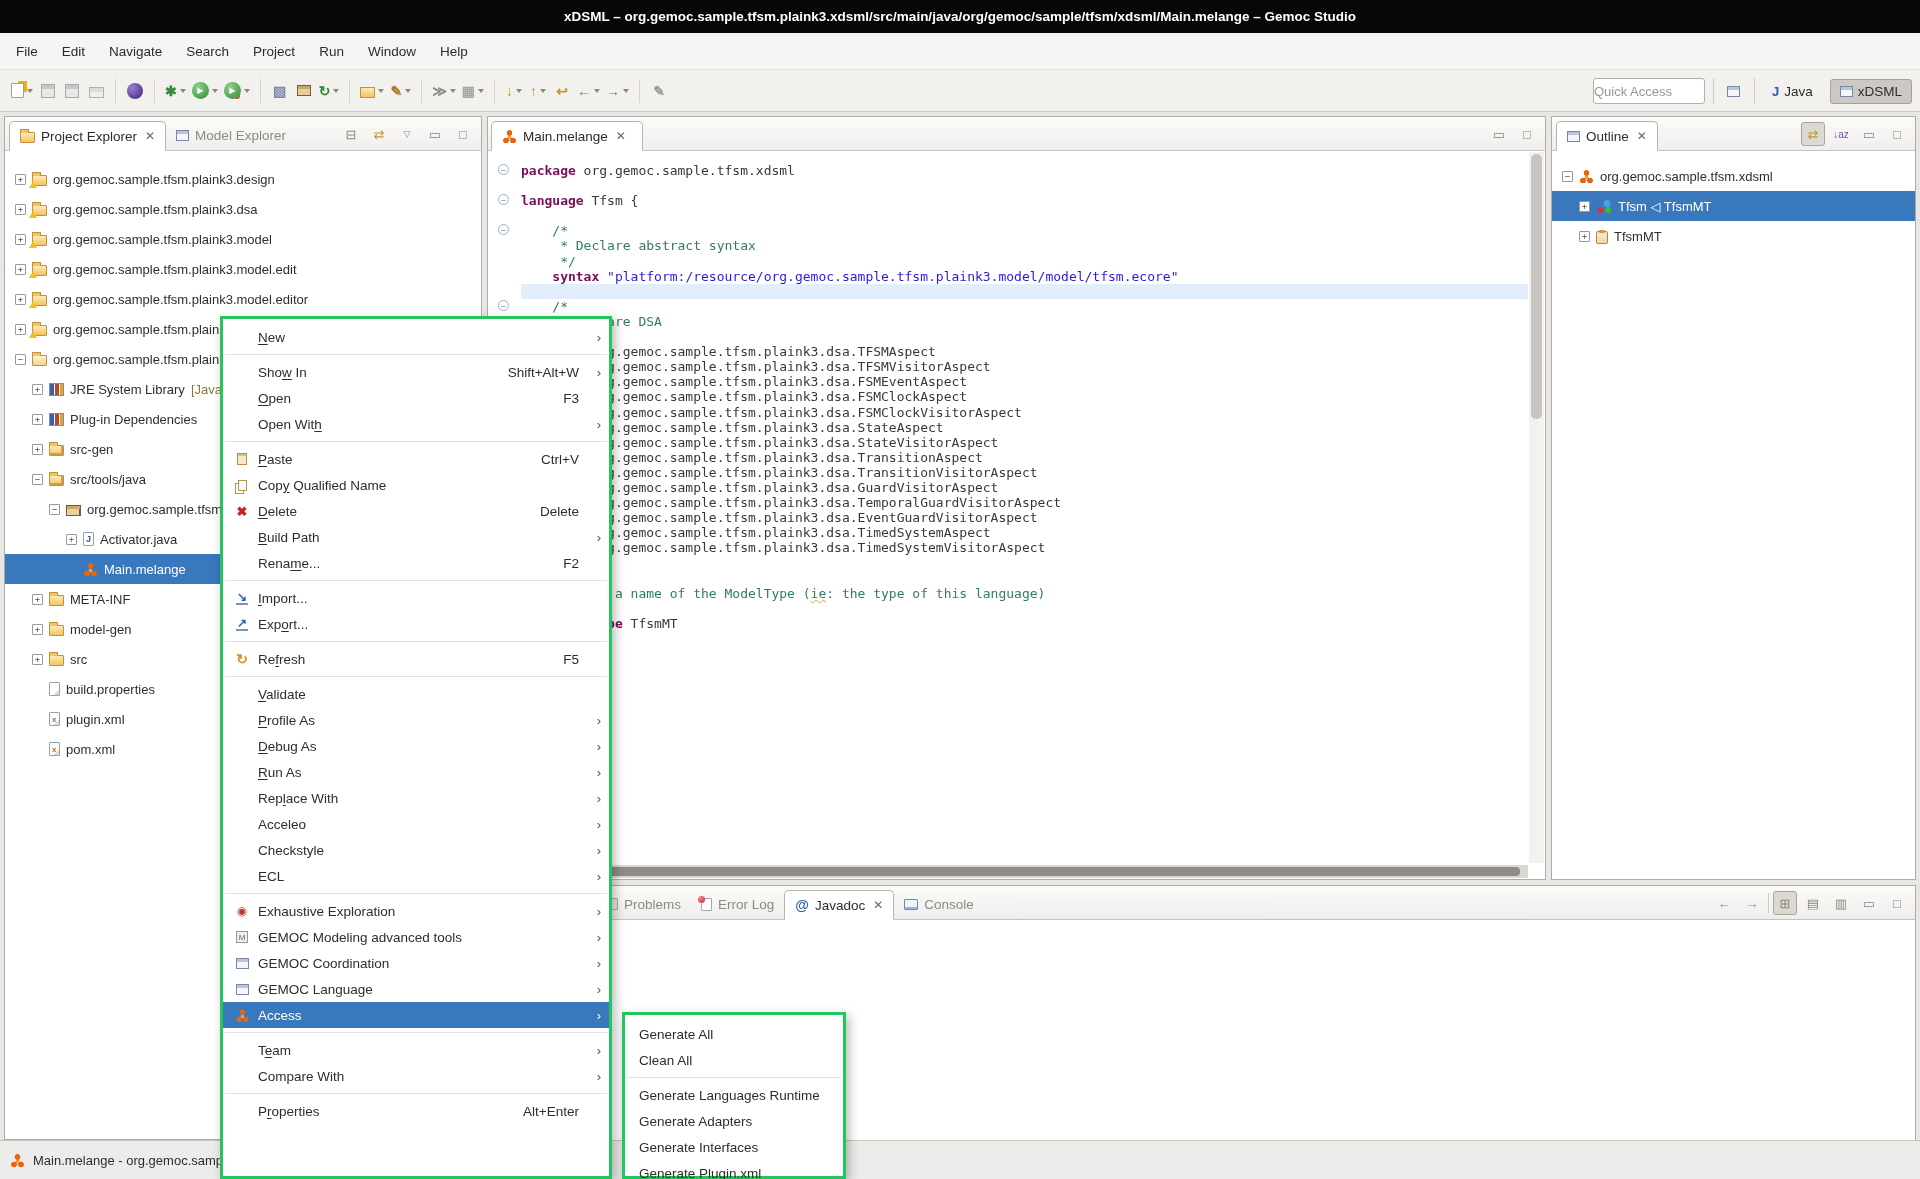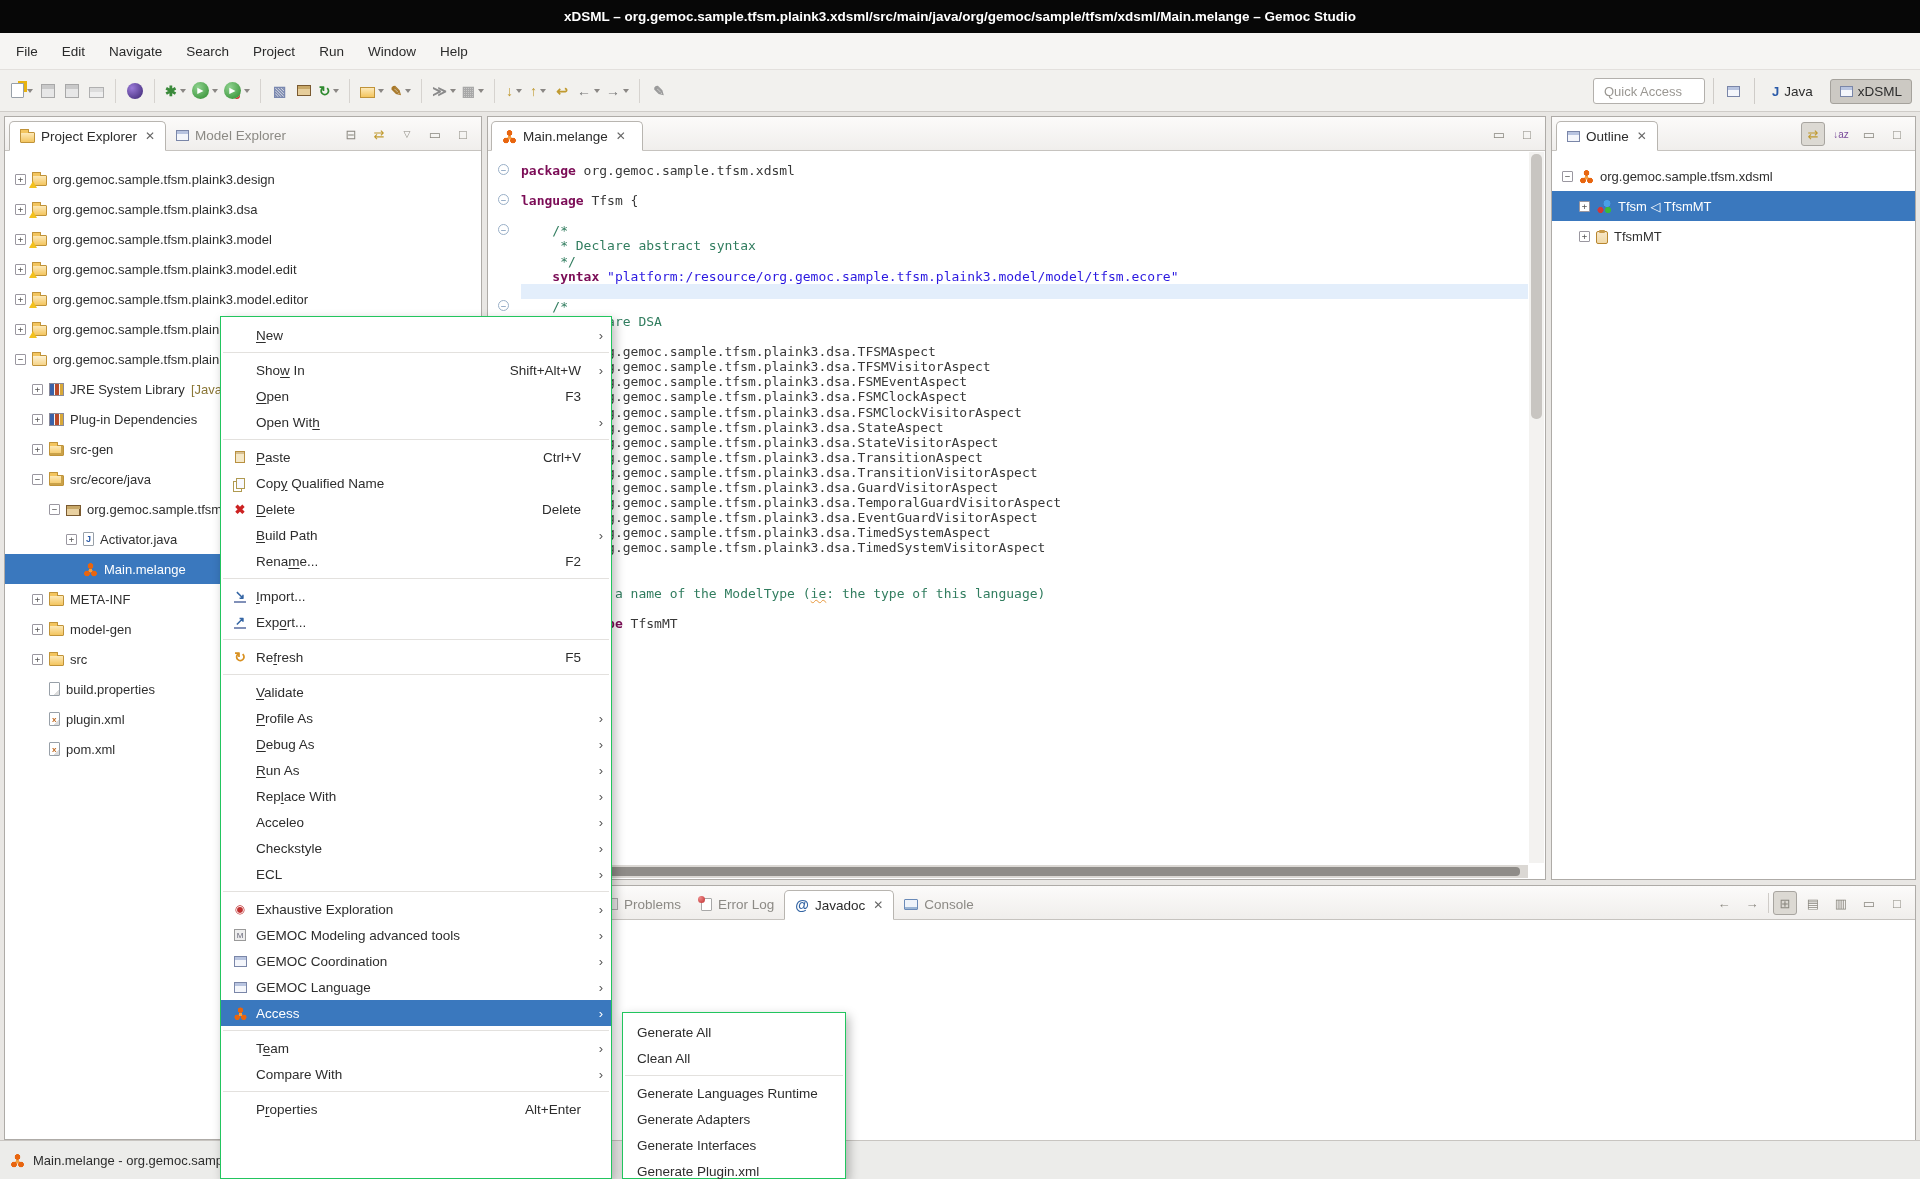--- a/index.html
+++ b/index.html
@@ -22,21 +22,21 @@
   .tb-save{width:14px;height:14px;background:linear-gradient(#c9c9c9 0 4px,#e7e7e7 4px);border:1px solid #a8a8a8}
   .tb-print{width:15px;height:11px;background:linear-gradient(#dcdcdc 0 4px,#efefef 4px);border:1px solid #b0b0b0;margin-top:3px}
   .tb-orb{width:16px;height:16px;border-radius:50%;background:radial-gradient(circle at 5px 5px,#9a7ad8,#3a2470)}
   .tb-run{width:17px;height:17px;border-radius:50%;background:radial-gradient(circle at 6px 5px,#8ed28e,#2c8a2c);color:#fff;font-size:8px;display:flex;align-items:center;justify-content:center}
   .tb-run.red{box-shadow:4px 5px 0 -5px #d03030}
   .tb-pkg{width:14px;height:11px;background:#e6cd9a;border:1px solid #7a5a30;box-shadow:inset 0 3px 0 #c8a868}
   .tb-folder{width:15px;height:11px;background:linear-gradient(#fde9b8,#f3c55f);border:1px solid #c09339;margin-top:3px}
 
   
   #top-right{position:absolute;right:8px;top:70px;height:42px;display:flex;align-items:center;gap:8px}
-  #quick-access{width:112px;height:26px;border:1px solid #b3b0ac;border-radius:3px;background:#fff;font-size:13px;color:#0f172a;padding:0 10px;font-family:"Liberation Sans",sans-serif}
+  #quick-access{width:112px;height:26px;border:1px solid #b3b0ac;border-radius:3px;background:#fff;font-size:13px;color:#0f172a;padding:0 0;font-family:"Liberation Sans",sans-serif}
   #quick-access::placeholder{color:#9a9792}
   .vdiv{width:1px;height:26px;background:#cfccc8}
   .persp{display:flex;align-items:center;gap:5px;font-size:13.5px;padding:4px 9px;border-radius:3px}
   .persp.active{background:#ccc9c3;border:1px solid #a5a29c}
   .mi-win{width:13px;height:11px;border:1px solid #7a86a8;background:linear-gradient(#b8c4e0 0 3px,#f4f6fb 3px);display:inline-block}
   .java-ic{color:#2a5aa8;font-weight:bold;font-size:13px}
 
   
   .panel{position:absolute;background:#fff;border:1px solid #aeaba7}
   .panel-hdr{height:34px;background:linear-gradient(#fcfbfa,#f0eeec);border-bottom:1px solid #c6c3bf;display:flex;align-items:flex-end;position:relative}
@@ -95,21 +95,21 @@
   
   .btab{height:30px;display:flex;align-items:center;gap:6px;padding:0 10px;border-radius:5px 5px 0 0;color:#8c8a85;font-size:13.5px}
   .btab.active{background:#fff;border:1px solid #b8b5b0;border-bottom-color:#fff;color:#2c2c2c;margin-bottom:-1px}
   .ic-errlog{width:11px;height:13px;background:#fff;border:1px solid #a8a8a8;position:relative;border-radius:1px}
   .ic-errlog::after{content:"";position:absolute;left:-4px;top:-3px;width:7px;height:7px;border-radius:50%;background:radial-gradient(circle at 2px 2px,#e88,#c03030)}
   .ic-at{color:#3465a4;font-weight:bold;font-size:14px}
   .ic-console{width:14px;height:11px;border:1px solid #6a8ab8;background:linear-gradient(#eef3fa 0 7px,#9ab4d4 7px);border-radius:1px}
   .ic-problems{width:12px;height:12px;background:#e8e8e8;border:1px solid #aaa}
 
   
-  .menu{position:absolute;background:#fff;border:1px solid #22c55e;box-shadow:3px 4px 10px rgba(0,0,0,.28);font-size:13.5px;z-index:50}
+  .menu{position:absolute;background:#fff;border:3px solid #22c55e;box-shadow:3px 4px 10px rgba(0,0,0,.28);font-size:13.5px;z-index:50}
   #context-menu{left:220px;top:316px;width:392px;bottom:0;padding-top:5px}
   #melange-submenu{left:622px;top:1012px;width:224px;bottom:0;padding-top:6px;z-index:51}
   .m-item{height:26px;display:flex;align-items:center;padding:0 8px 0 10px;color:#2d2d2d}
   .m-item.hl{background:#3a78be;color:#fff}
   .m-ic{flex:none;width:18px;height:16px;margin-right:7px;display:flex;align-items:center;justify-content:center;position:relative}
   .m-accel{margin-left:auto;padding-right:12px}
   .m-arrow{flex:none;width:10px;text-align:right;color:#555;font-size:13px}
   .m-item.hl .m-arrow{color:#fff}
   .m-sep{height:1px;background:#e3e1de;margin:4px 2px}
   .sm-item{height:26px;display:flex;align-items:center;padding:0 14px;color:#2d2d2d}
@@ -310,21 +310,21 @@
         <span>Plug-in Dependencies</span>
       </div>
       <div class="trow" style="padding-left: 27px;">
         <span class="exp">+</span>
         <span class="ti ic-folder srcf"></span>
         <span>src-gen</span>
       </div>
       <div class="trow" style="padding-left: 27px;">
         <span class="exp">−</span>
         <span class="ti ic-folder srcf"></span>
-        <span>src/ecore/java</span>
+        <span>src/tools/java</span>
       </div>
       <div class="trow" style="padding-left: 44px;">
         <span class="exp">−</span>
         <span class="ti ic-pkg"></span>
         <span>org.gemoc.sample.tfsm.plaink3.xdsml</span>
       </div>
       <div class="trow" style="padding-left: 61px;">
         <span class="exp">+</span>
         <span class="ti ic-java">J</span>
         <span>Activator.java</span>

